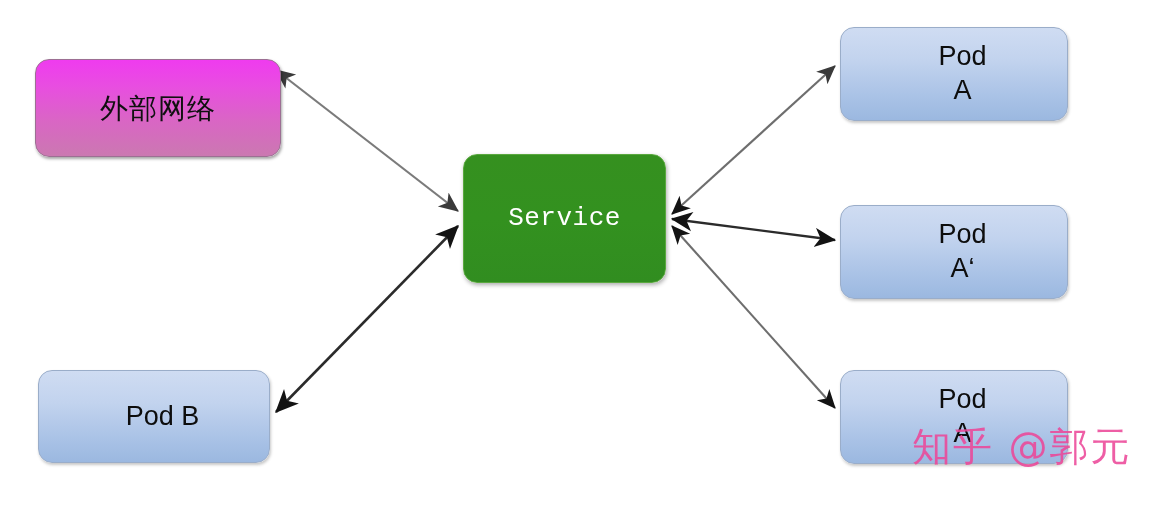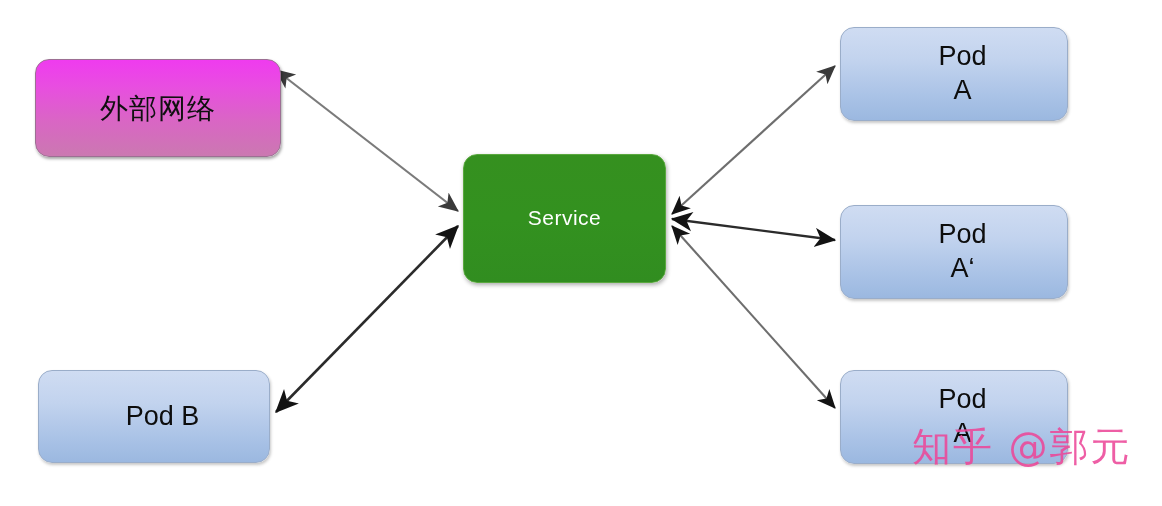--- a/index.html
+++ b/index.html
@@ -61,22 +61,23 @@
     top: 154px;
     width: 203px;
     height: 129px;
     background: #2e8b26;
     background: linear-gradient(to bottom, #35901f 0%, #33911f 50%, #318d20 100%);
     border: 1px solid #5aa83f;
     box-shadow: 1px 2px 4px rgba(0,0,0,0.32);
   }
   .node-service .node-label {
     color: #ffffff;
-    font-size: 21px;
+    font-size: 26px;
     letter-spacing: 0.5px;
+    font-family: Liberation Mono, monospace;
   }
   
   .node-pod {
     background: linear-gradient(to bottom, #cfdcf2 0%, #c2d3ee 35%, #a9c2e6 75%, #9bb8e0 100%);
     border: 1px solid #9aadc9;
     box-shadow: 1px 2px 3px rgba(0,0,0,0.22);
     padding-left: 17px;
   }
   .node-pod .node-label {
     color: #0d0d0d;

